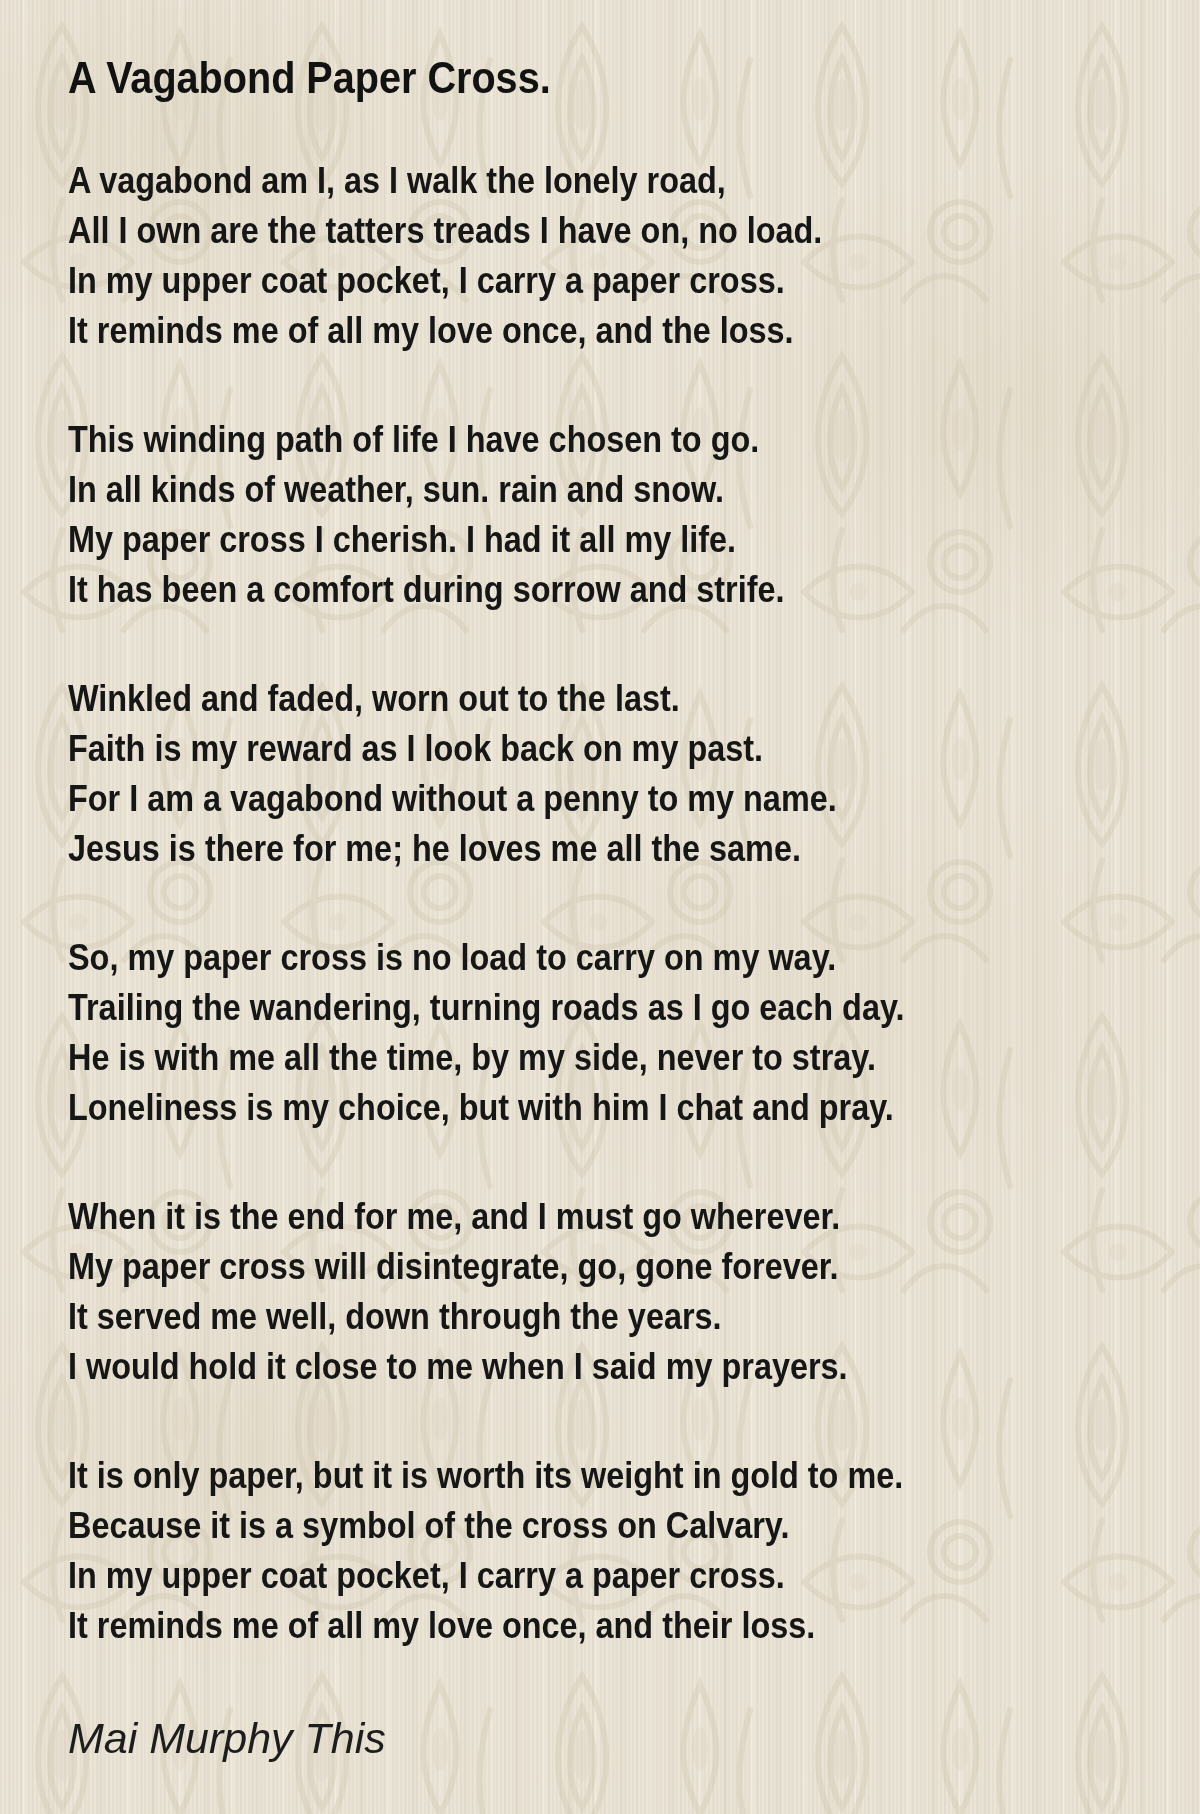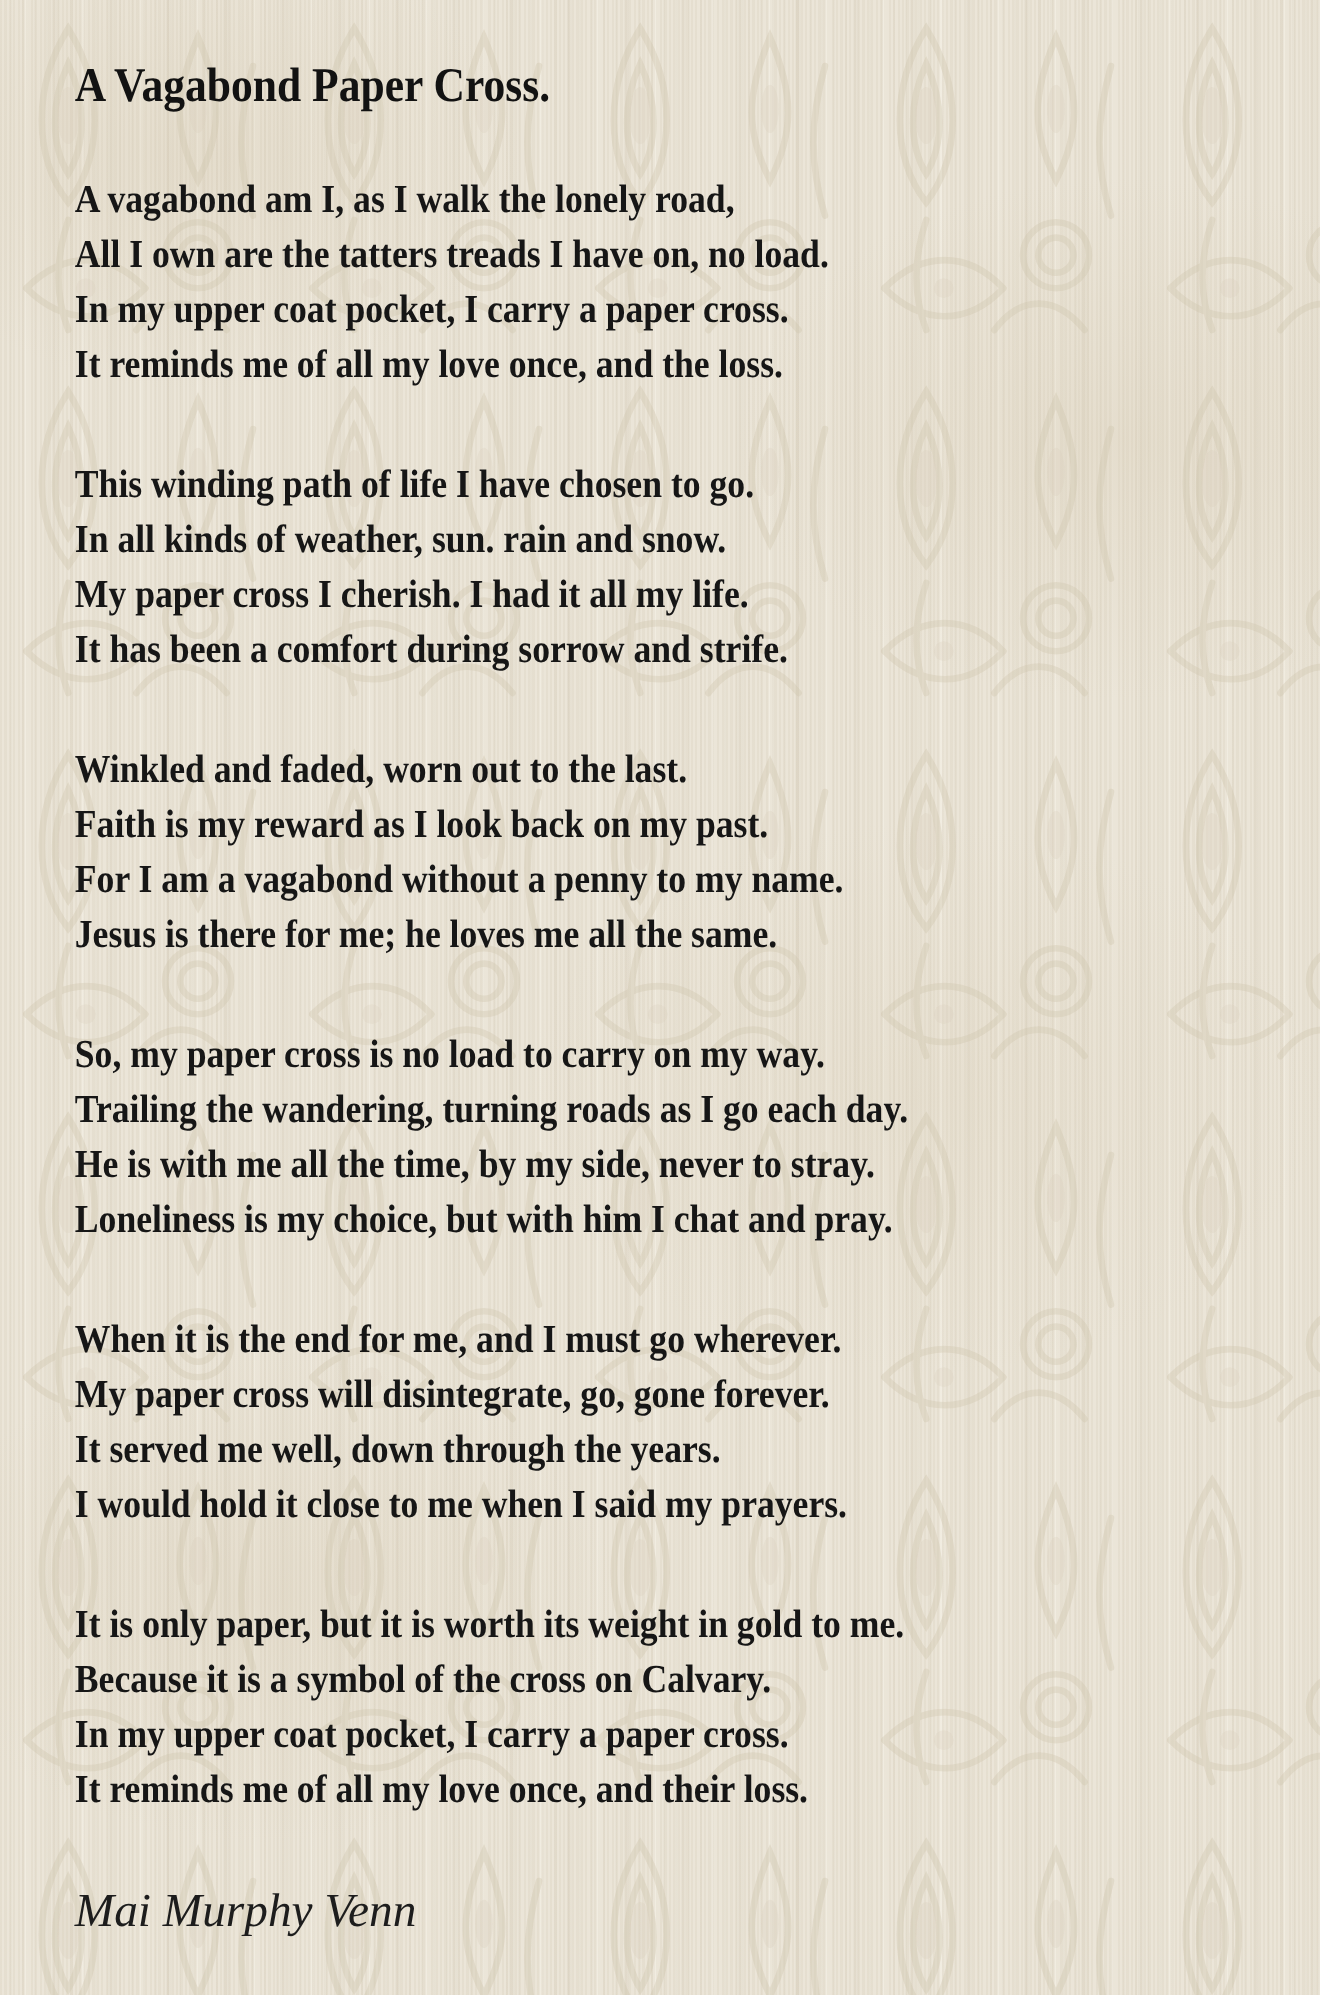--- a/index.html
+++ b/index.html
@@ -14,21 +14,21 @@
     background-color: #eae4d6;
     background-image:
       radial-gradient(420px 300px at 15% 8%,  rgba(213,201,177,0.30), rgba(213,201,177,0) 70%),
       radial-gradient(500px 340px at 85% 22%, rgba(213,201,177,0.28), rgba(213,201,177,0) 70%),
       radial-gradient(520px 360px at 70% 55%, rgba(218,207,185,0.25), rgba(218,207,185,0) 70%),
       radial-gradient(460px 320px at 20% 80%, rgba(213,201,177,0.28), rgba(213,201,177,0) 70%),
       repeating-linear-gradient(90deg, rgba(146,126,96,0.055) 0 2px, rgba(255,255,255,0.055) 2px 4px),
       repeating-linear-gradient(90deg, transparent 0 9px,  rgba(146,126,96,0.045) 9px 11px),
       repeating-linear-gradient(90deg, transparent 0 23px, rgba(255,252,244,0.30) 23px 26px,
                                 transparent 26px 47px, rgba(150,130,100,0.05) 47px 52px);
-    font-family: Liberation Serif, serif;
+    font-family: Liberation Sans, sans-serif;
   }
 
   .damask {
     position: absolute;
     left: 0; top: 0;
     width: 100%; height: 100%;
     opacity: 0.8;
     pointer-events: none;
   }
 
@@ -138,15 +138,15 @@
         </div>
         <div class="stanza">
           <div class="line">It is only paper, but it is worth its weight in gold to me.</div>
           <div class="line">Because it is a symbol of the cross on Calvary.</div>
           <div class="line">In my upper coat pocket, I carry a paper cross.</div>
           <div class="line">It reminds me of all my love once, and their loss.</div>
         </div>
       </div>
   </div>
 
-  <div class="author">Mai Murphy Venn</div>
+  <div class="author">Mai Murphy This</div>
 
 </div>
 
 </body></html>

